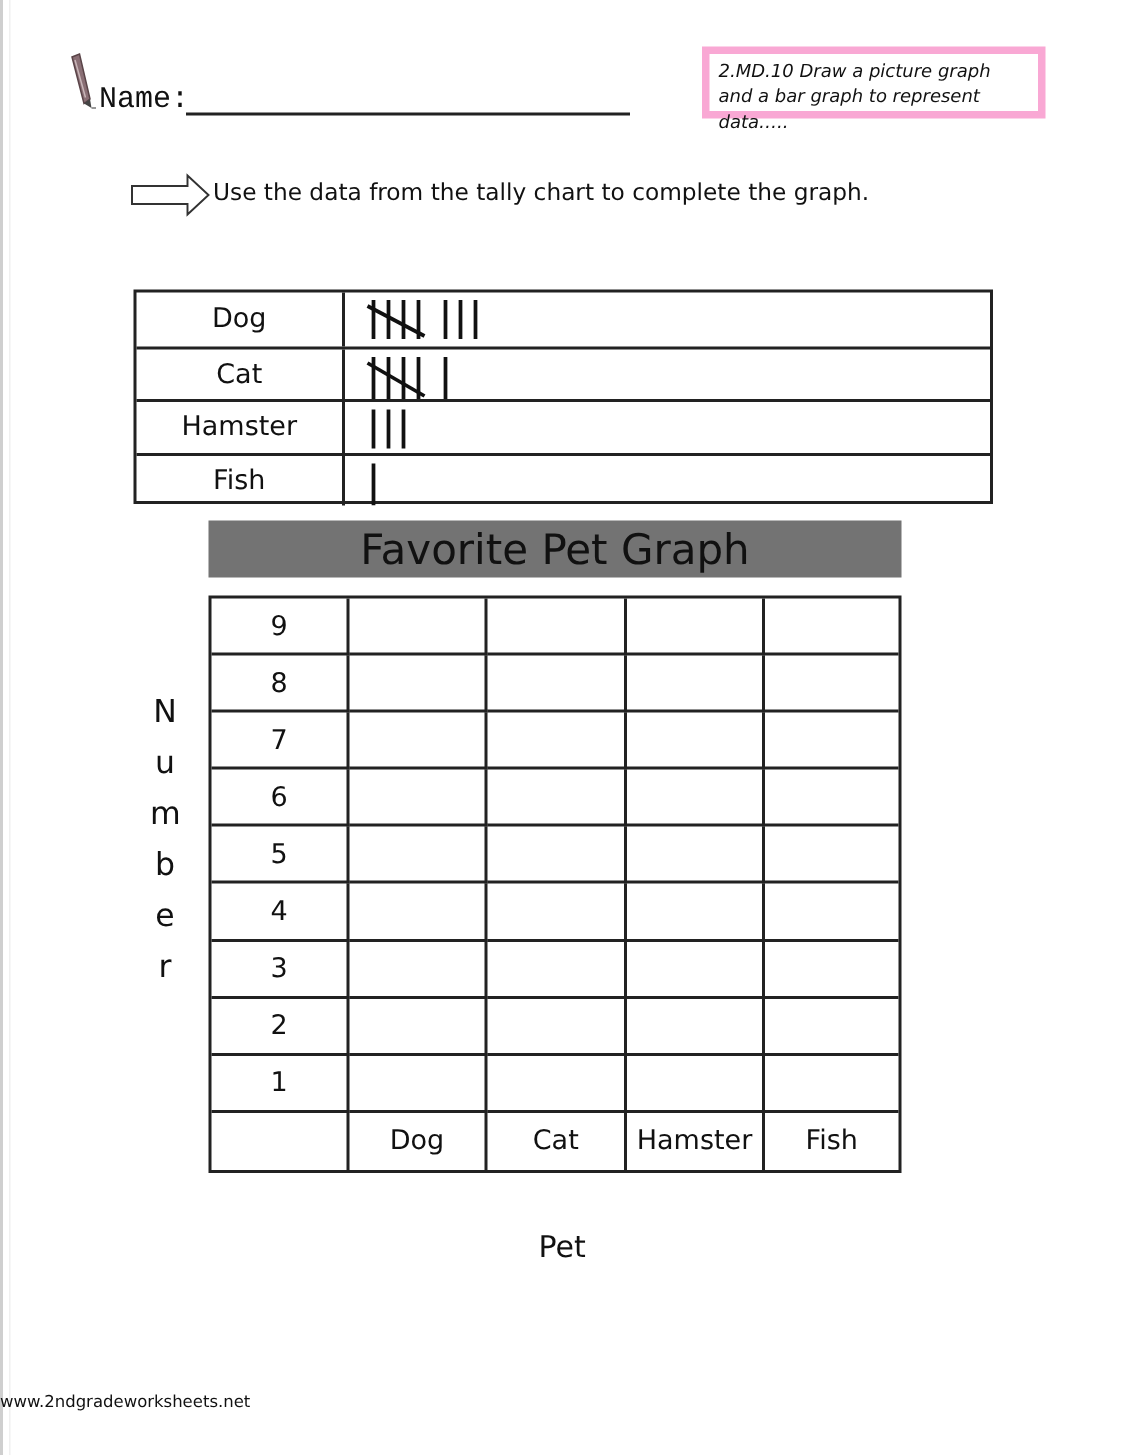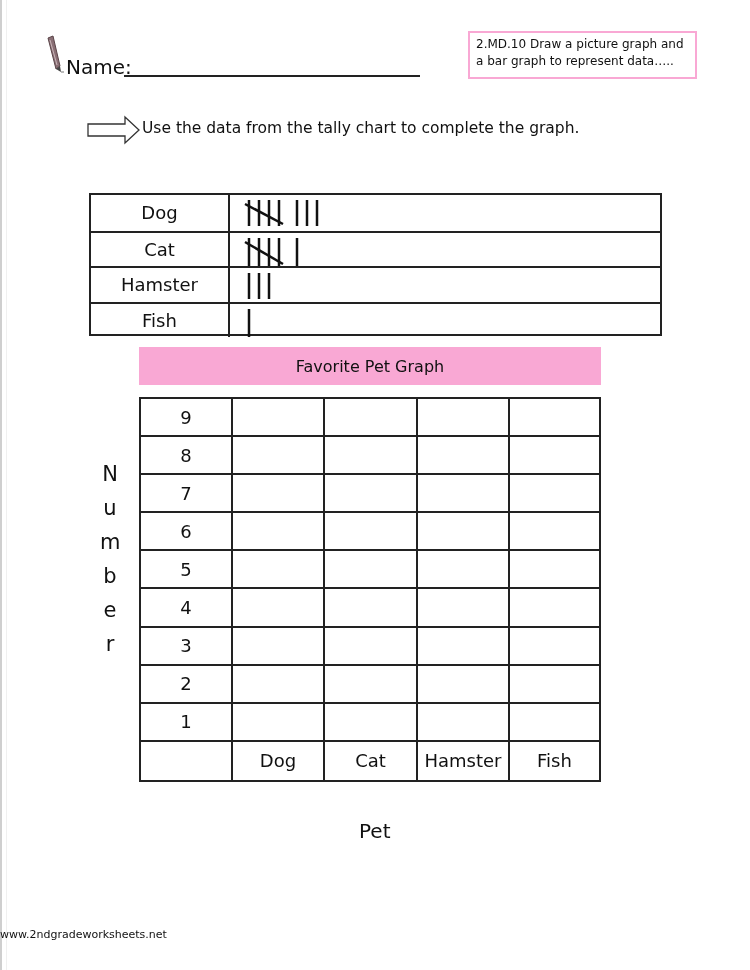--- a/index.html
+++ b/index.html
@@ -7,27 +7,27 @@
     width: 750px; height: 970px; position: relative; overflow: hidden;
     background: #ffffff;
     font-family: "DejaVu Sans", "Liberation Sans", sans-serif;
     color: #111;
   }
   .page-edge { position: absolute; left: 0; top: 0; width: 2px; height: 970px; background: #cfcfcf; }
   .page-edge2 { position: absolute; left: 6px; top: 0; width: 1px; height: 970px; background: #f0f0f0; }
 
   
   .pencil { position: absolute; left: 44px; top: 34px; width: 20px; height: 40px; }
-  .name-label { position: absolute; left: 66px; top: 55px; font-size: 20px; }
+  .name-label { position: absolute; left: 66px; top: 55px; font-size: 20px; font-family: Liberation Mono, monospace; }
   .name-line { position: absolute; left: 124px; top: 75px; width: 296px; height: 2px; background: #222; }
 
   .standard-box {
     position: absolute; left: 468px; top: 31px; width: 229px; height: 48px;
-    border: 2px solid #f9a8d4; box-sizing: border-box; padding: 3px 6px;
-    font-size: 12px; line-height: 17px;
+    border: 5px solid #f9a8d4; box-sizing: border-box; padding: 3px 6px;
+    font-size: 12px; line-height: 17px; font-style: italic;
   }
 
   .arrow { position: absolute; left: 87px; top: 115px; width: 54px; height: 30px; }
   .instruction { position: absolute; left: 142px; top: 119px; font-size: 15.5px; text-align: right; }
 
   
   .tally {
     position: absolute; left: 89px; top: 193px; width: 573px; height: 143px;
     border: 2px solid #222; box-sizing: border-box;
   }
@@ -36,22 +36,22 @@
   .tally-label {
     position: absolute; left: 0; top: 0; width: 139px; height: 100%;
     border-right: 2px solid #222; box-sizing: border-box;
     display: flex; align-items: center; justify-content: center; font-size: 18px;
   }
   .tally-marks { position: absolute; left: 150px; top: 3px; height: 30px; }
 
   
   .graph-title {
     position: absolute; left: 139px; top: 347px; width: 462px; height: 38px;
-    background: #f9a8d4; display: flex; align-items: center; justify-content: center;
-    font-size: 16px;
+    background: #737373; display: flex; align-items: center; justify-content: center;
+    font-size: 28px;
   }
 
   
   .grid {
     position: absolute; left: 139px; top: 397px; width: 462px; height: 385px;
     border: 2px solid #222; box-sizing: border-box;
     display: grid; grid-template-columns: 92px 92px 93px 92px 1fr; grid-template-rows: repeat(10, 1fr);
   }
   .cell {
     border-right: 2px solid #222; border-bottom: 2px solid #222; box-sizing: border-box;

